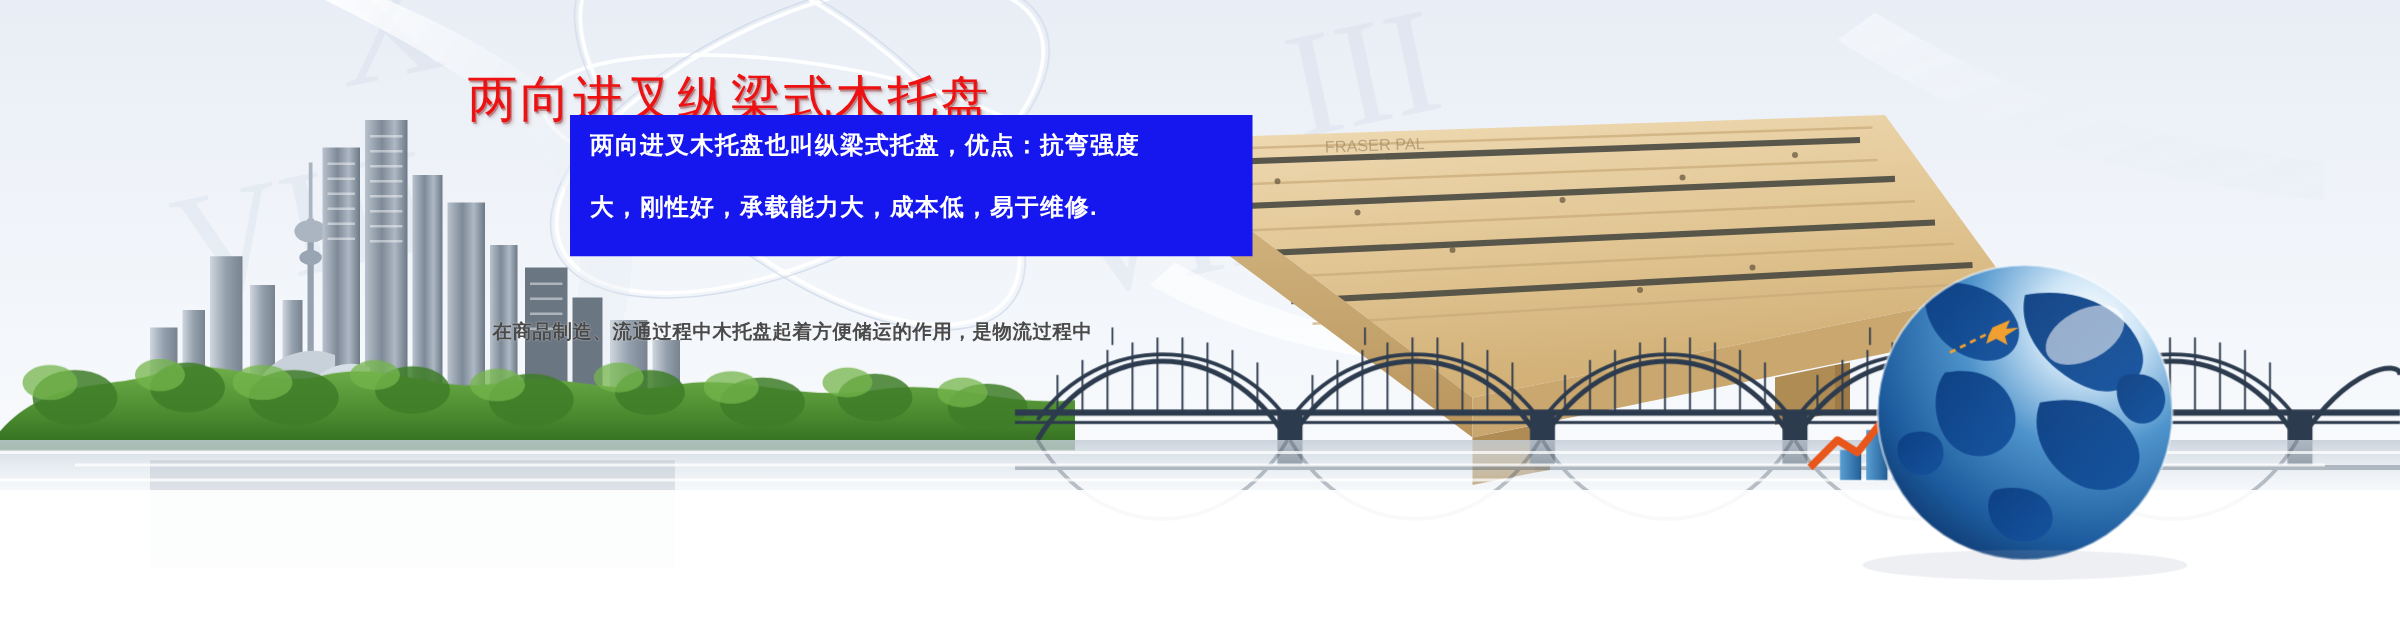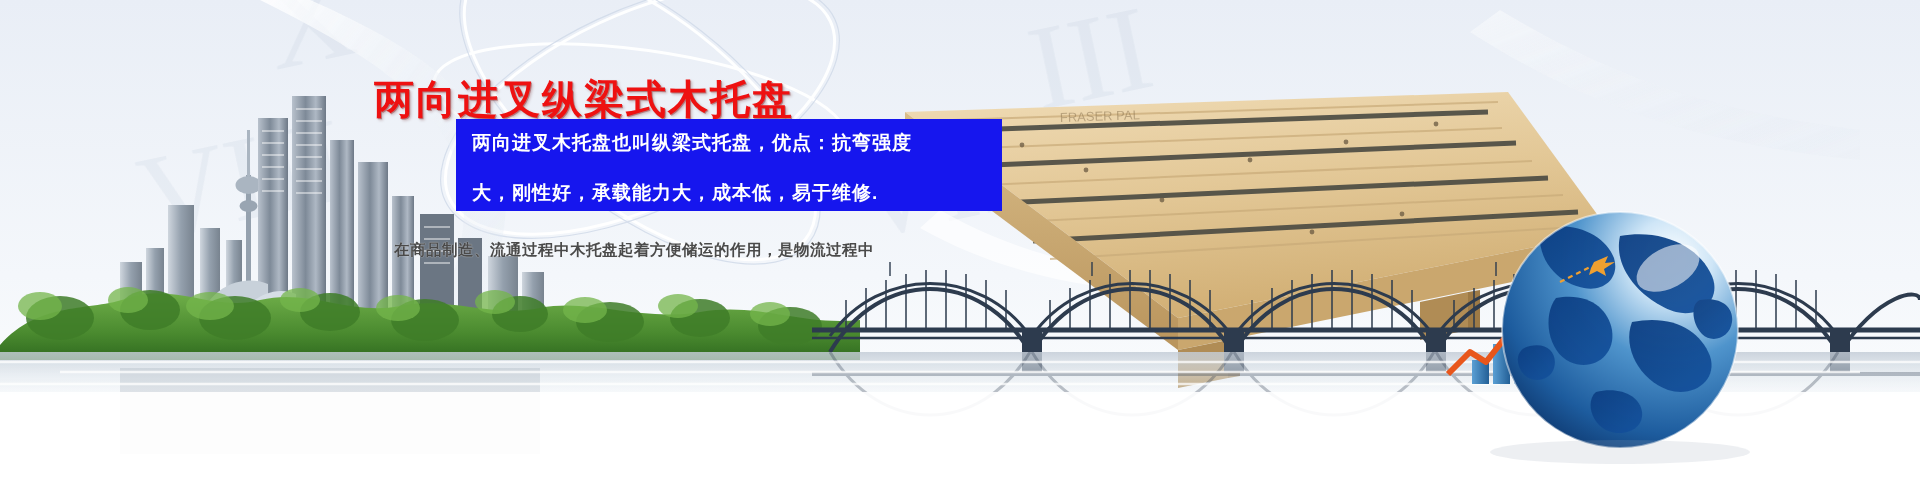--- a/index.html
+++ b/index.html
@@ -44,46 +44,45 @@
     opacity:.45;
   }
 
   
   .art{position:absolute;left:0;top:0;width:1920px;height:500px;}
 
   
   .title{
     position:absolute;left:374px;top:52px;
     font-family:"DejaVu Sans","Liberation Sans",sans-serif;
-    font-weight:bold;font-size:40px;letter-spacing:2px;
+    font-weight:normal;font-size:40px;letter-spacing:2px;
     color:#ee1111;white-space:nowrap;
     text-shadow:1px 1px 0 rgba(120,0,0,.35), 2px 2px 3px rgba(90,0,0,.25);
-    margin-top:20px;
   }
   .highlight-box{
-    position:absolute;left:456px;top:119px;width:546px;height:92px;
+    position:absolute;left:456px;top:92px;width:546px;height:113px;
     background:#1616ee;
   }
   .highlight-box .hb-line{
     color:#ffffff;font-weight:bold;font-size:19px;letter-spacing:1px;
     margin:0;padding:0 16px;white-space:nowrap;
   }
   .highlight-box .hb-line.l1{padding-top:11px;}
   .highlight-box .hb-line.l2{padding-top:24px;}
 
   .body-copy{
     position:absolute;left:368px;top:240px;width:640px;
   }
   .body-copy p{
     margin:0 0 13px 0;
     color:#4a4a4a;font-size:15.5px;line-height:1.25;letter-spacing:.5px;
     white-space:nowrap;font-weight:bold;
     text-shadow:0 0 1px rgba(255,255,255,.9);
   }
-  .body-copy p.indent{text-indent:26px;}
+  .body-copy p.indent{text-indent:26px;margin-top:16px;}
 </style>
 </head>
 <body>
 
 <div id="banner">
 
   <div class="texture">
     <div class="dots"></div>
     <div class="dots2"></div>
   </div>

